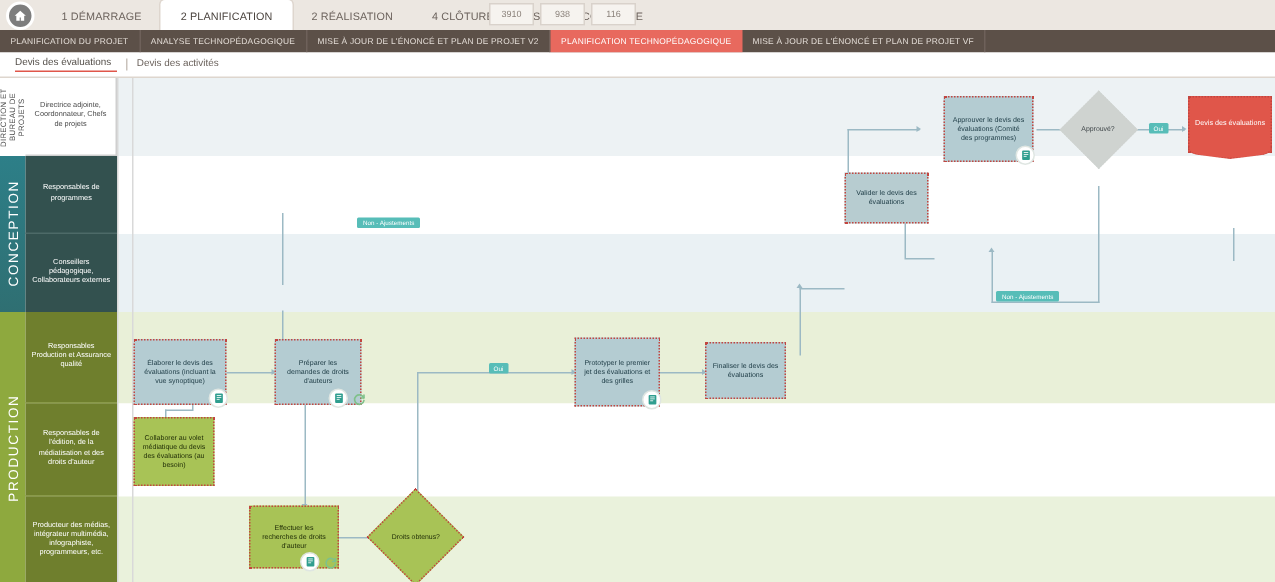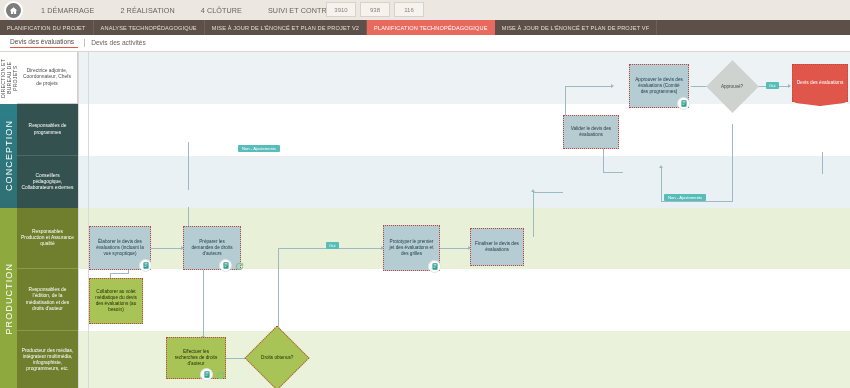--- a/index.html
+++ b/index.html
@@ -118,20 +118,21 @@
 <div class="app">
 
   <div class="topbar">
     <div class="home-btn">
       <svg width="9" height="9" viewBox="0 0 24 24" fill="#fff">
           <path d="M12 3 2 12h3v9h6v-6h2v6h6v-9h3z"></path>
         </svg>
     </div>
     <div class="maintabs">
       <div class="mtab">1 DÉMARRAGE</div>
+      <div class="mtab active">2 PLANIFICATION</div>
       <div class="mtab">2 RÉALISATION</div>
       <div class="mtab">4 CLÔTURE</div>
       <div class="mtab">SUIVI ET CONTRÔLE</div>
     </div>
     <div class="badges">
       <div class="badge">3910</div>
       <div class="badge">938</div>
       <div class="badge">116</div>
     </div>
   </div>

